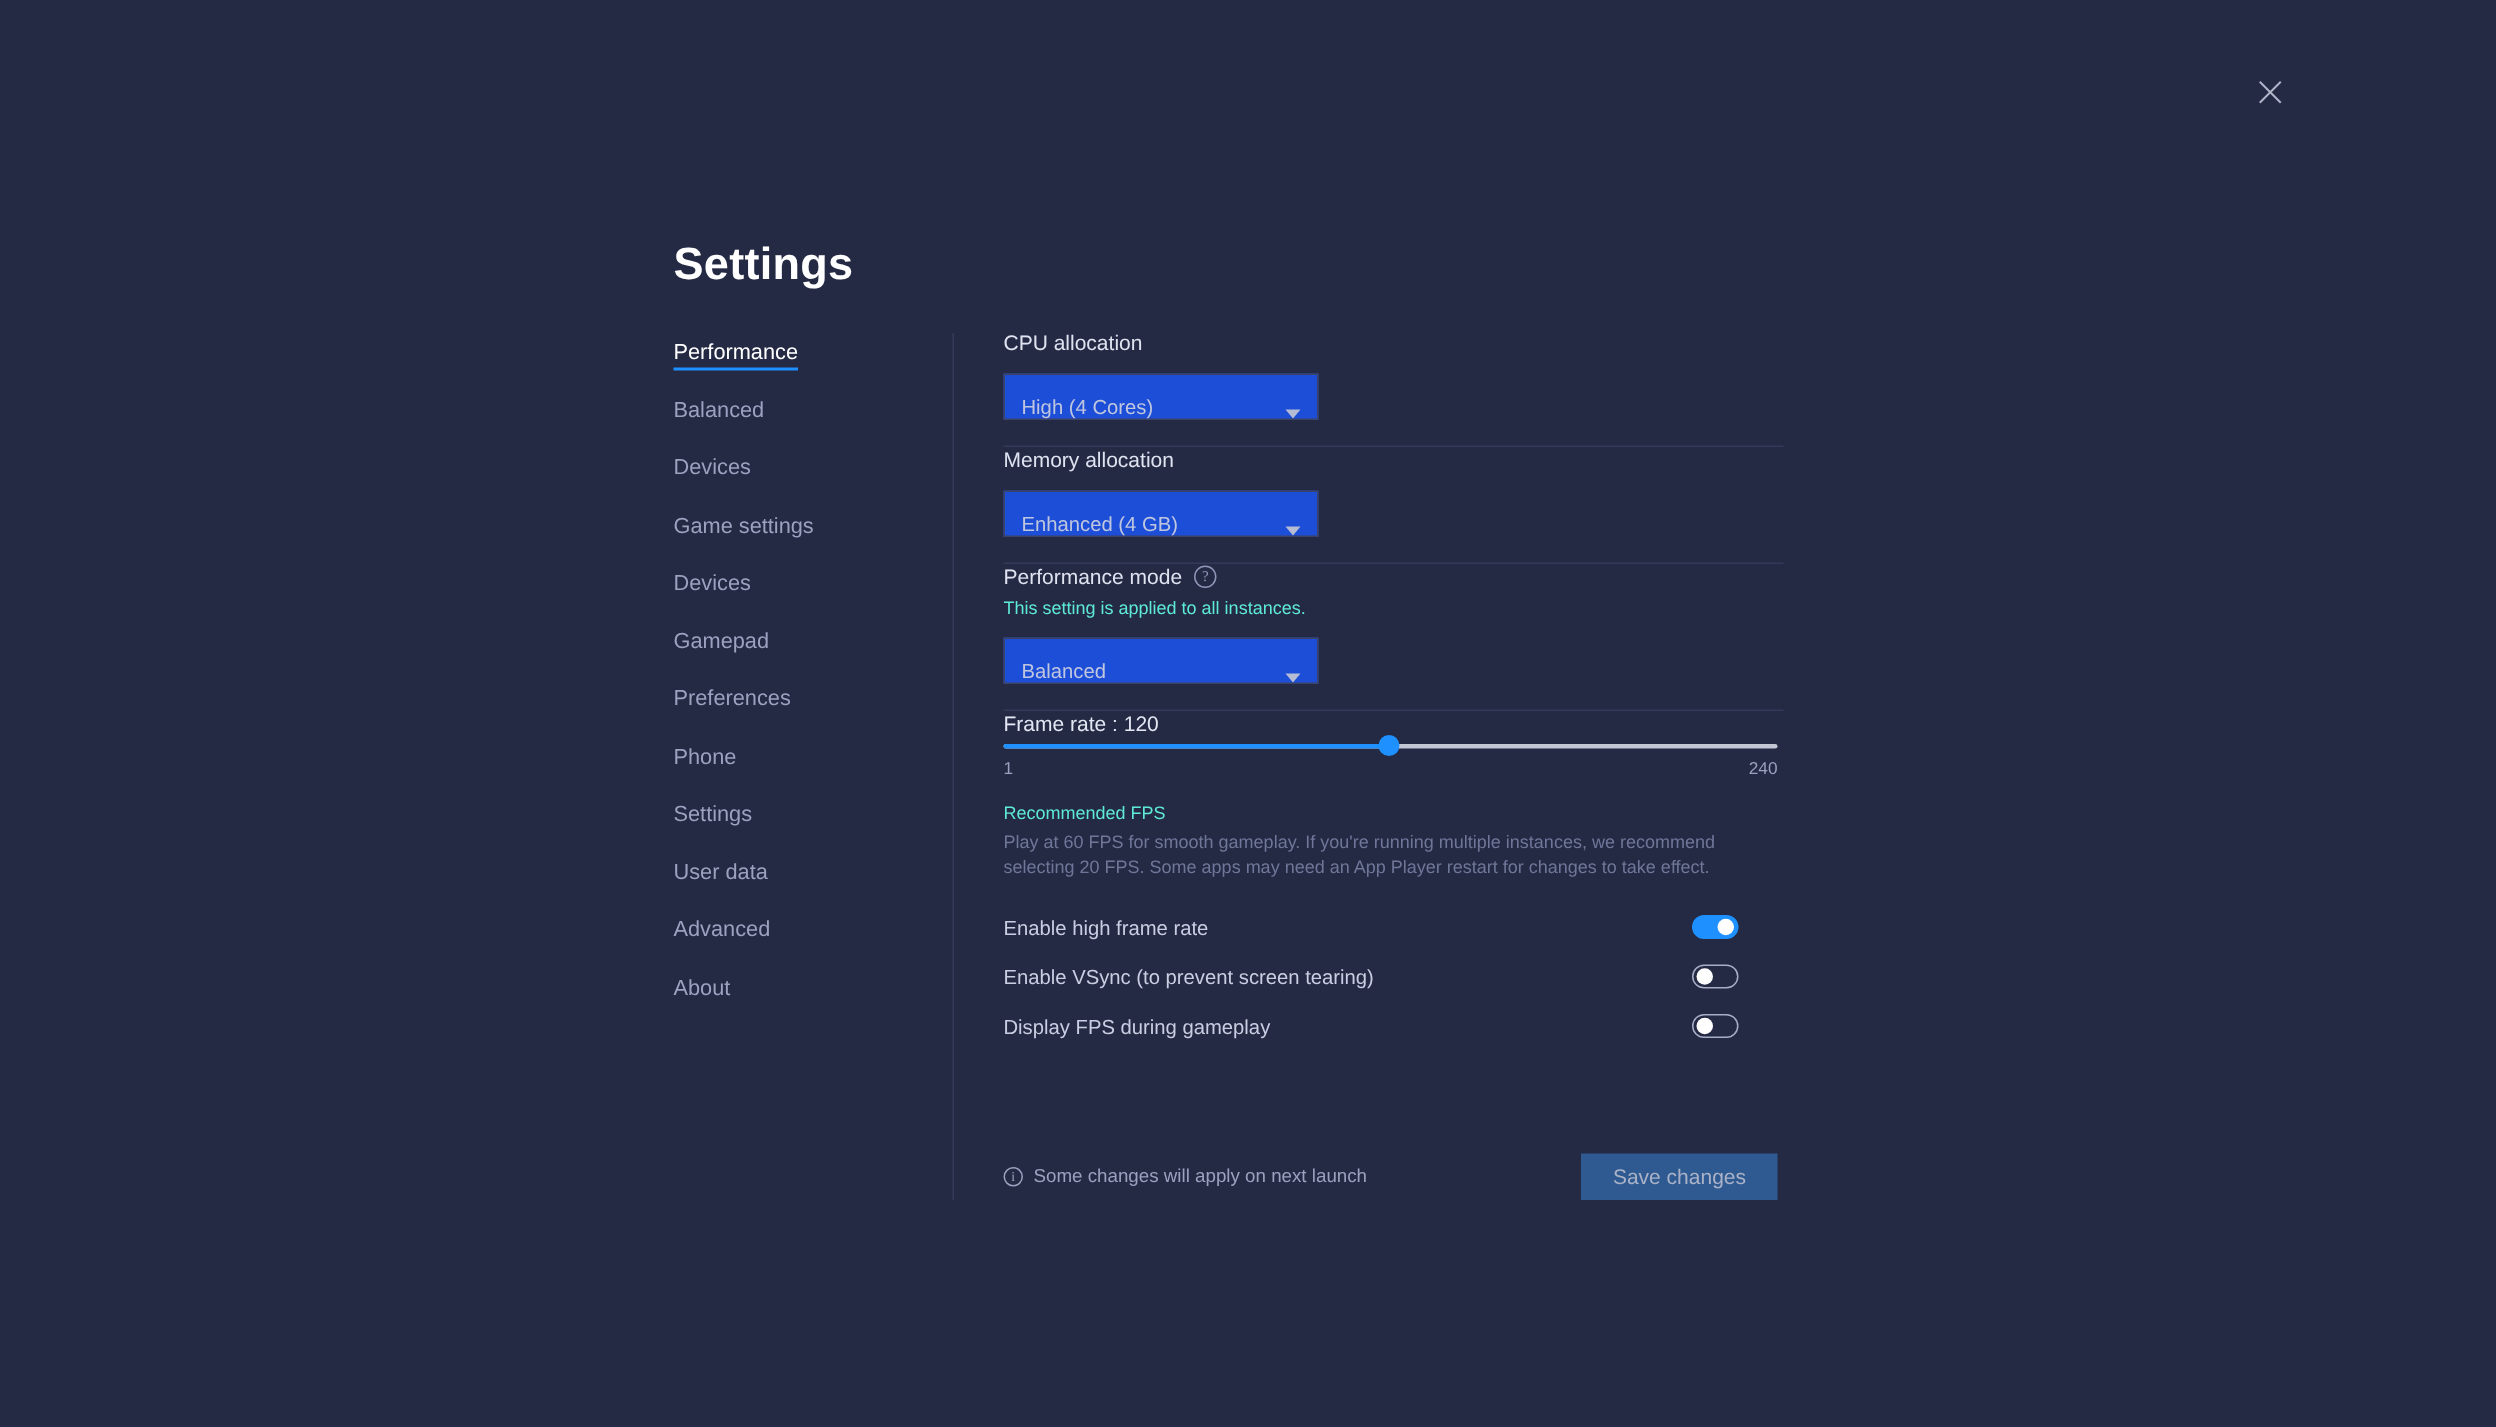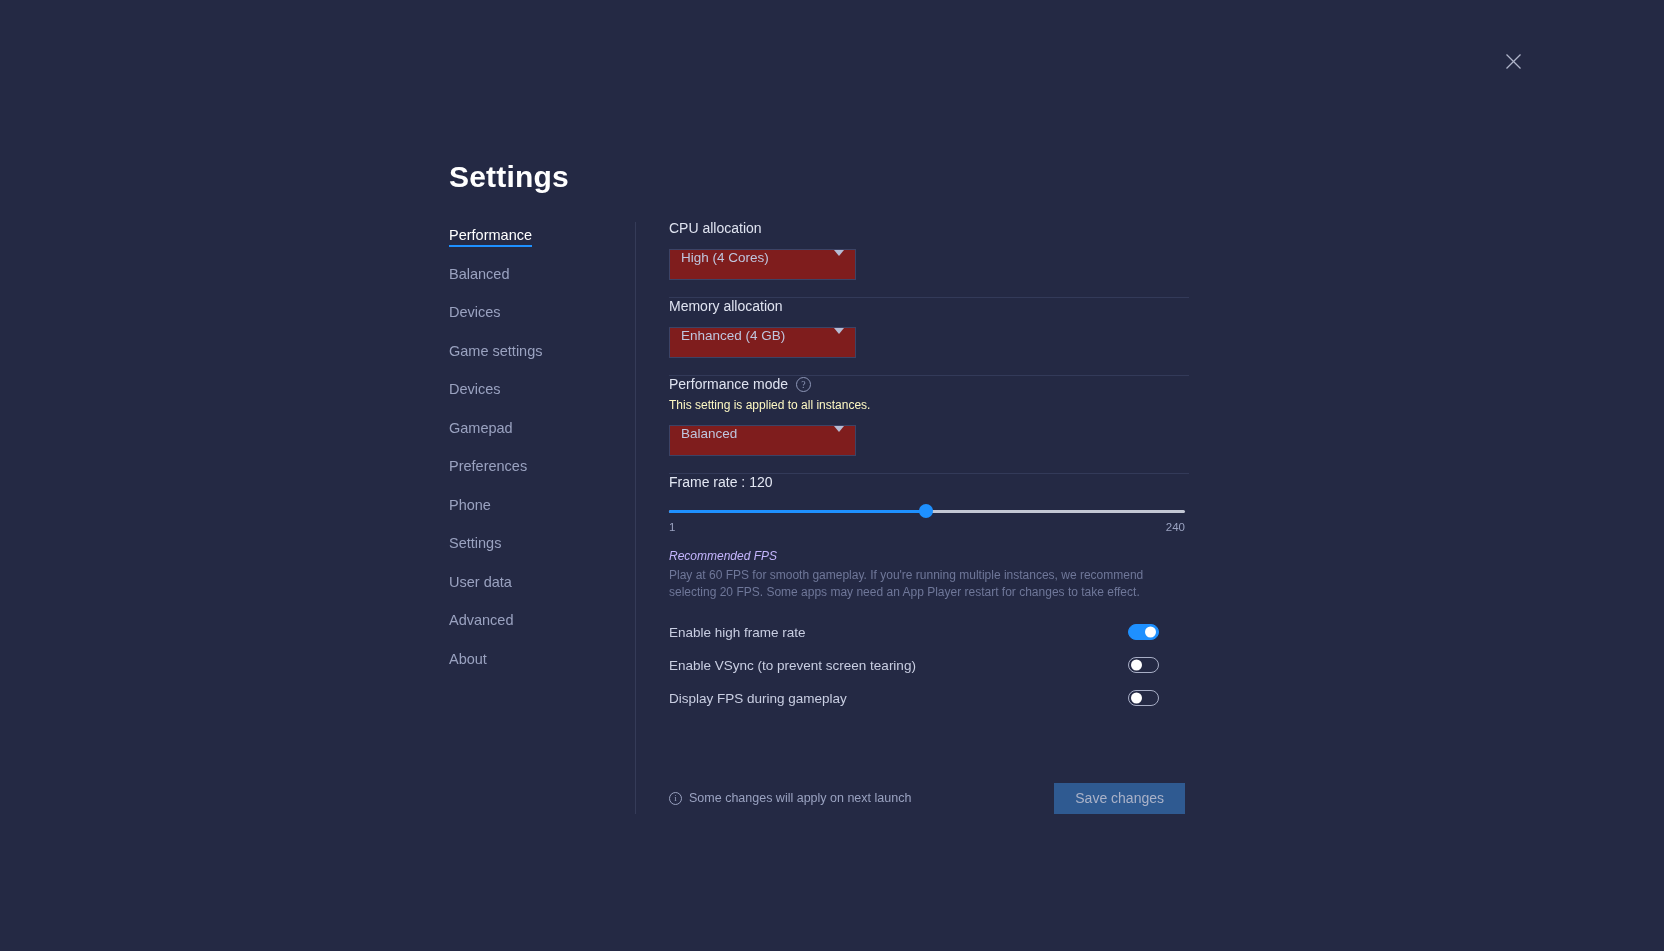--- a/index.html
+++ b/index.html
@@ -110,21 +110,21 @@
     font-size: 14px;
     color: #dfe3f0;
     margin-bottom: 13px;
     display: flex;
     align-items: center;
     gap: 8px;
   }
 
   .field-sub {
     font-size: 12px;
-    color: #fef9c3;
+    color: #5eead4;
     margin-top: -7px;
     margin-bottom: 13px;
   }
 
   .help-icon {
     width: 15px;
     height: 15px;
     border-radius: 50%;
     border: 1px solid #8e97b8;
     color: #8e97b8;
@@ -132,26 +132,26 @@
     line-height: 13px;
     text-align: center;
     cursor: pointer;
     display: inline-block;
     font-family: "Liberation Serif", serif;
   }
 
   
   .select {
     position: relative;
-    width: 187px;
+    width: 210px;
     height: 31px;
-    background: #7f1d1d;
+    background: #1d4ed8;
     border: 1px solid #3c4365;
     display: flex;
-    align-items: flex-start;
+    align-items: flex-end;
     padding: 0 11px;
     cursor: pointer;
   }
   .select-value {
     font-size: 13.5px;
     color: #bfc6de;
     flex: 1;
     white-space: nowrap;
   }
   .caret {
@@ -159,21 +159,20 @@
     border-left: 5px solid transparent;
     border-right: 5px solid transparent;
     border-top: 6px solid #b6bcd4;
     margin-left: 6px;
   }
 
   
   .slider-label {
     font-size: 14px;
     color: #e3e7f3;
-    margin-bottom: 14px;
   }
   .slider-wrap {
     position: relative;
     width: 516px;
     height: 14px;
     margin-bottom: 3px;
   }
   .slider-track {
     position: absolute;
     top: 6px;
@@ -206,23 +205,22 @@
     width: 516px;
     font-size: 11.5px;
     color: #9aa2c0;
     display: flex;
     justify-content: space-between;
     margin-bottom: 16px;
   }
 
   .rec-title {
     font-size: 12px;
-    color: #c4b5fd;
+    color: #5eead4;
     margin-bottom: 4px;
-    font-style: italic;
   }
   .rec-text {
     font-size: 12px;
     color: #6f7799;
     line-height: 1.45;
     max-width: 478px;
     margin-bottom: 18px;
   }
 
   

